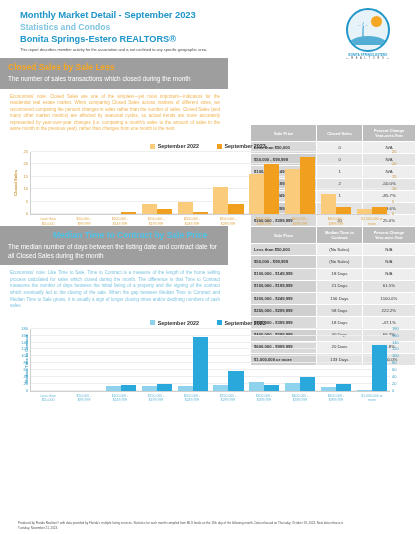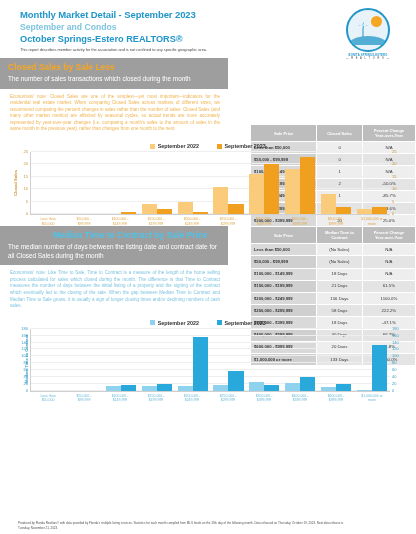--- a/index.html
+++ b/index.html
@@ -71,22 +71,22 @@
 
   .footer{position:absolute;left:18px;bottom:4px;width:330px;font-size:3px;line-height:4.4px;color:#555;}
 </style>
 </head>
 <body>
 
 <div class="page">
 
   <div class="header">
     <div class="h-title">Monthly Market Detail - September 2023</div>
-    <div class="h-sub">September and Condos</div>
-    <div class="h-org">October Springs-Estero REALTORS®</div>
+    <div class="h-sub">Statistics and Condos</div>
+    <div class="h-org">Bonita Springs-Estero REALTORS®</div>
     <div class="h-note">This report describes member activity for the association and is not confined to any specific geographic area.</div>
 
     <div class="logo">
       <div class="logo-circle">
         <div class="logo-sun"></div>
         <svg class="logo-palm" viewBox="0 0 12 16">
           <path d="M6 16 L6 7 Q6.4 5 7 5" stroke="#2196c9" stroke-width="1" fill="none"></path>
           <path d="M6 6 Q3 3 1 5 Q3.5 3.8 6 6 Z" fill="#2196c9"></path>
           <path d="M6 6 Q9 3 11 5 Q8.5 3.8 6 6 Z" fill="#2196c9"></path>
           <path d="M6 6 Q5 2 7 1 Q6 2.6 6 6 Z" fill="#2196c9"></path>

